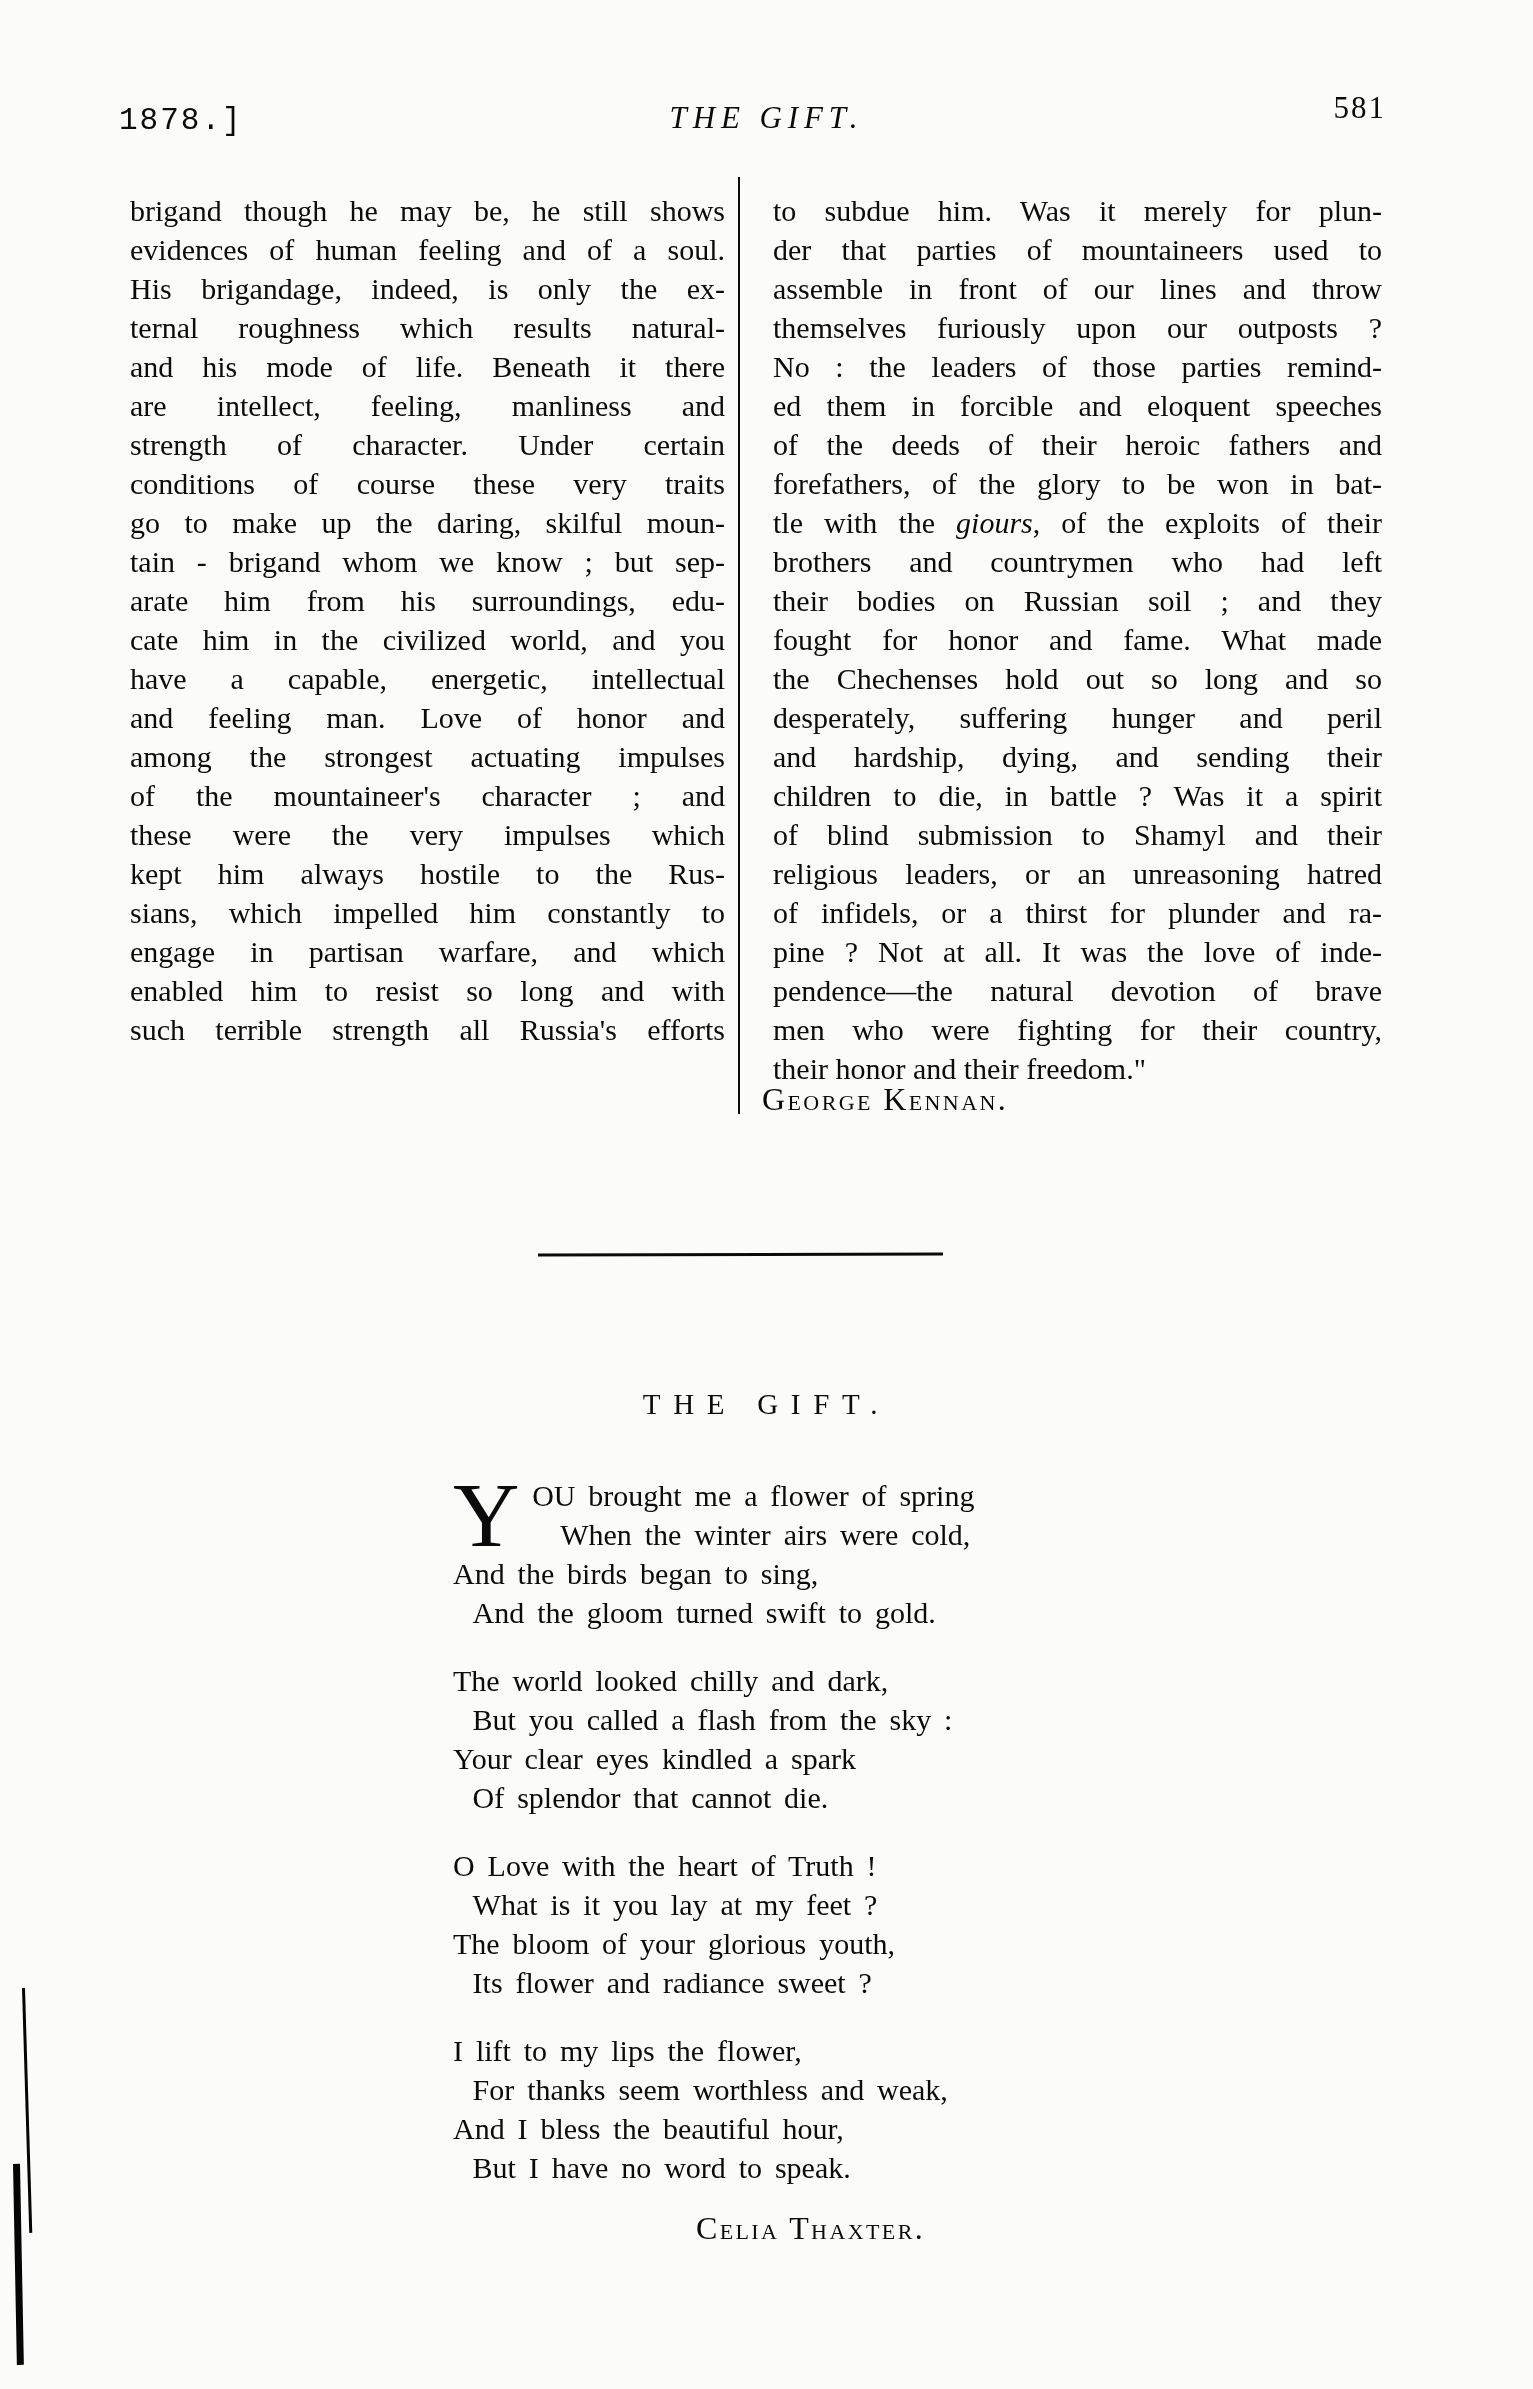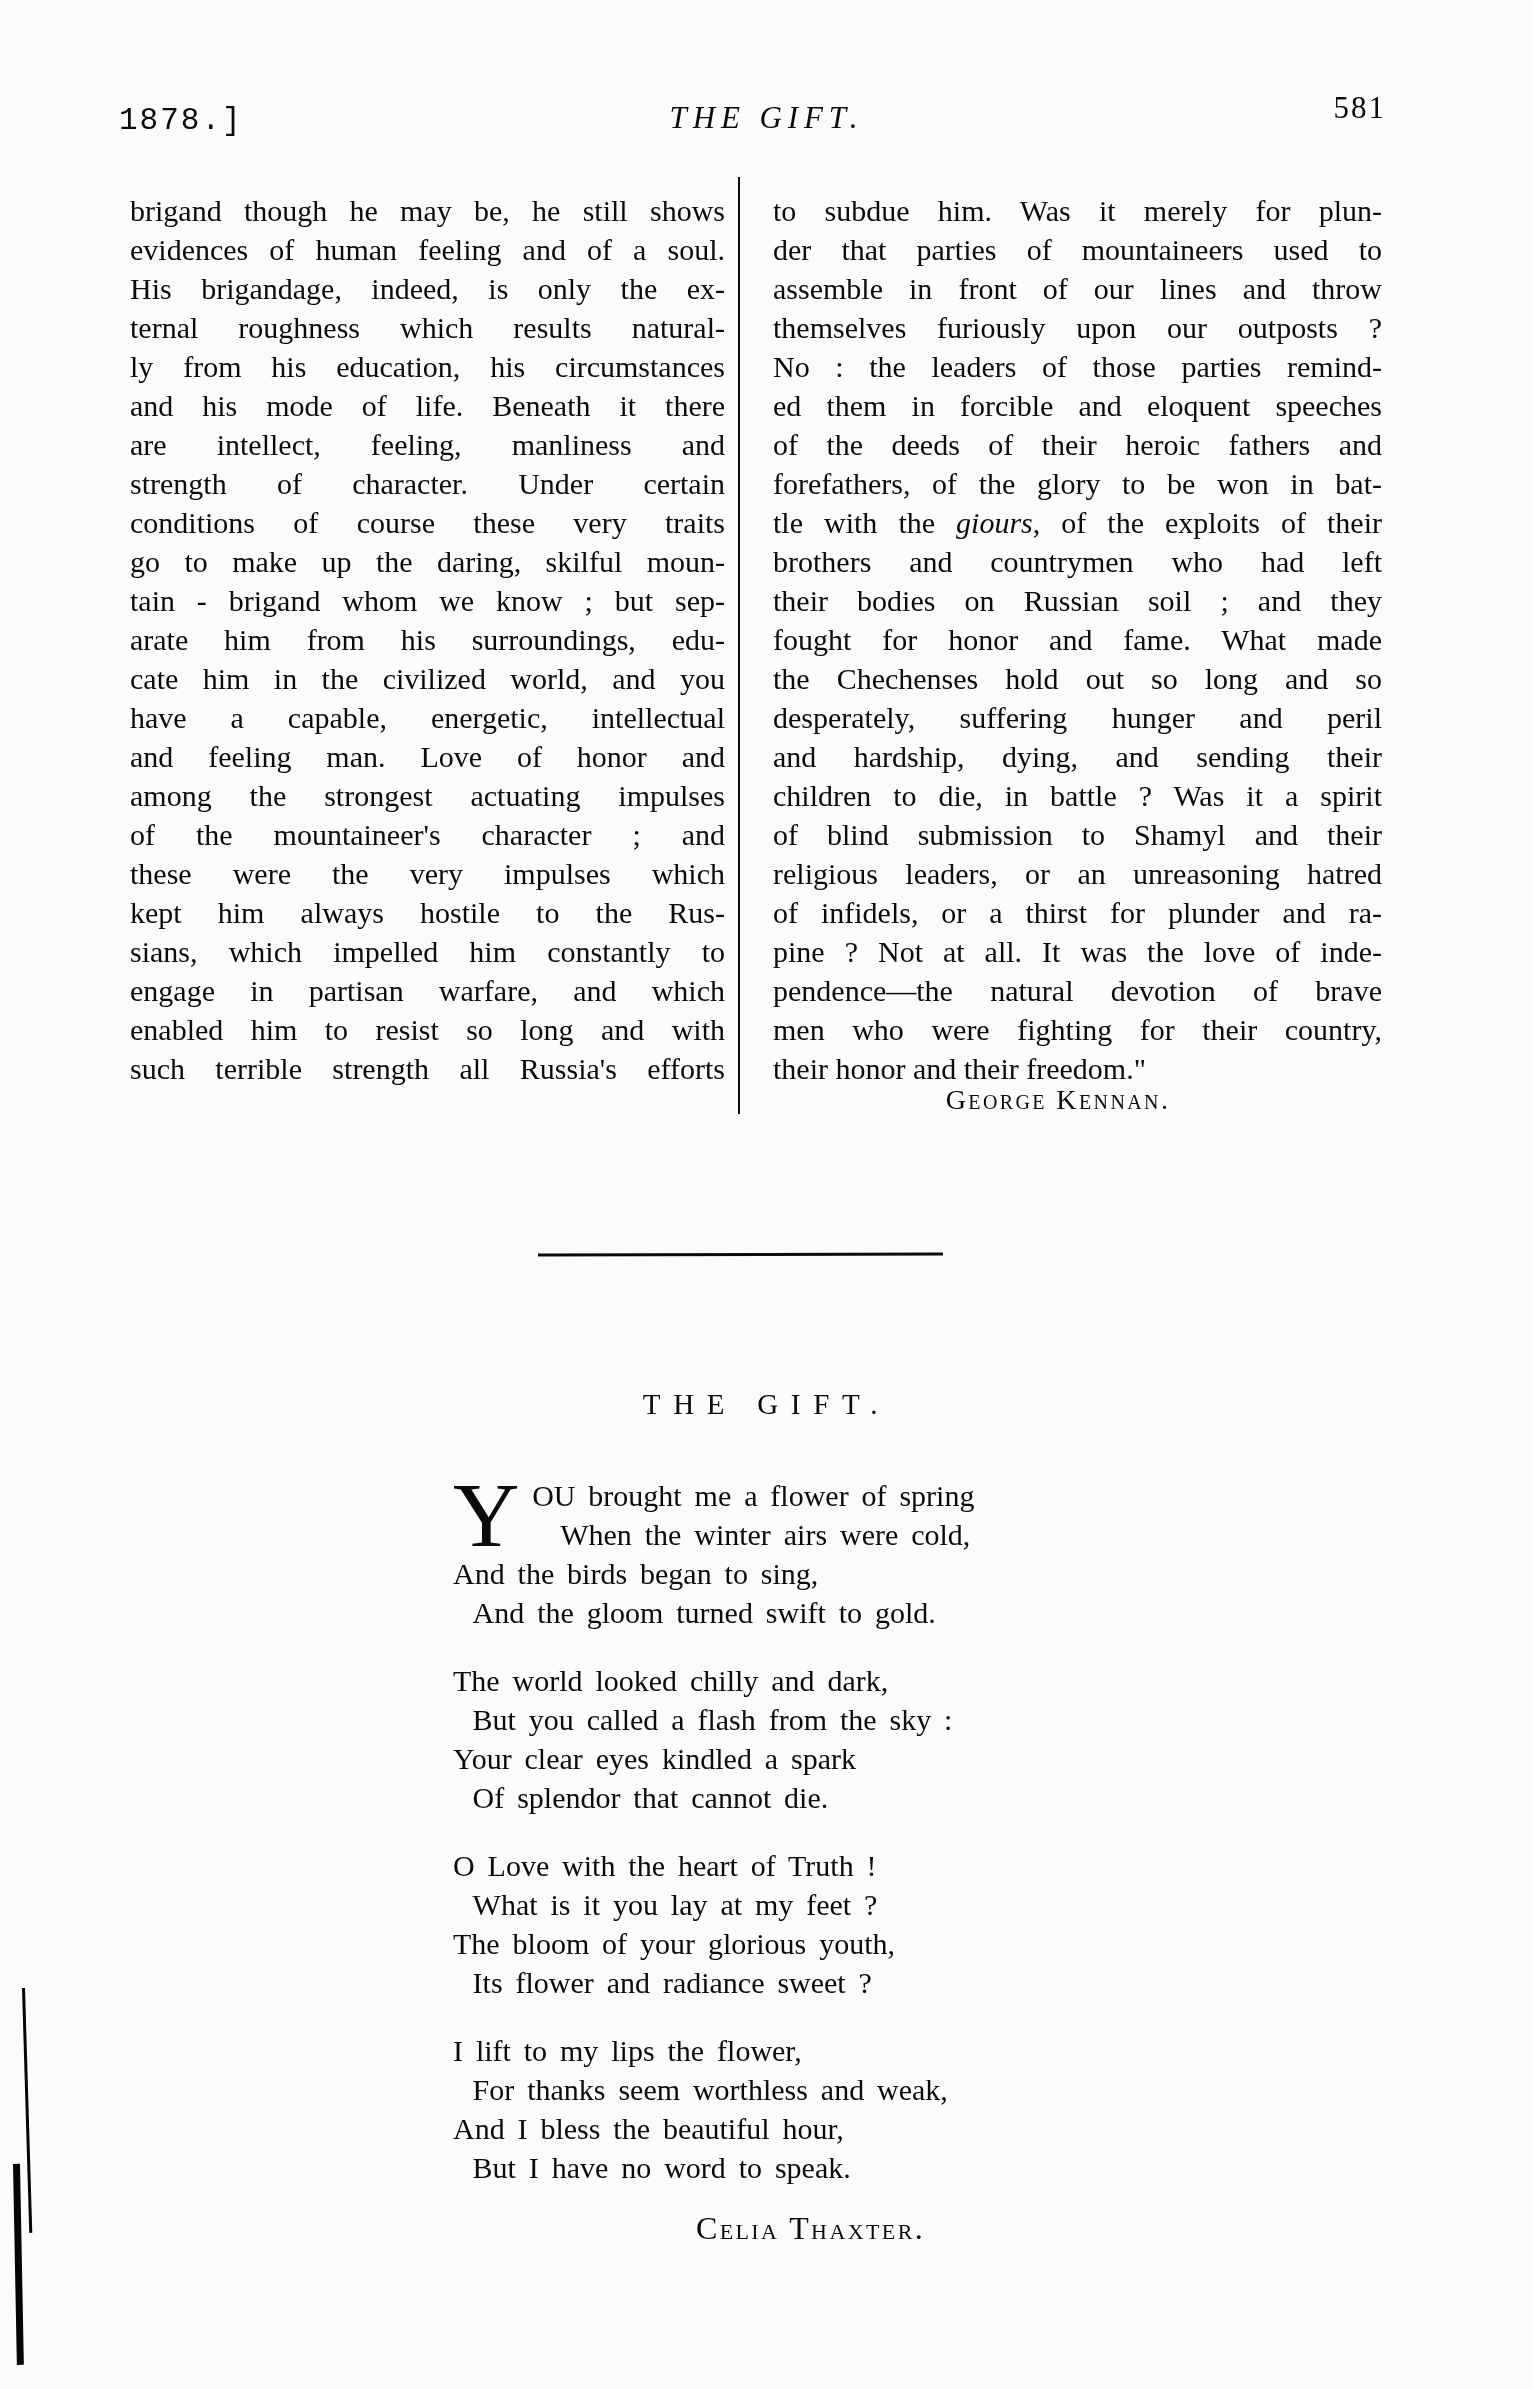--- a/index.html
+++ b/index.html
@@ -23,21 +23,21 @@
   .bline{
     font-size:30px;line-height:39px;height:39px;
     text-align:left;white-space:nowrap;margin-left:11px;
   }
   .jline{white-space:normal;text-align:justify;text-align-last:justify;text-justify:inter-word;}
   .col-rule{position:absolute;left:738px;top:177px;width:1.5px;height:937px;background:#0b0b0b;}
   .article-sig{
     position:absolute;left:762px;top:1080px;width:620px;height:39px;
     box-sizing:border-box;padding-right:28px;
     font-variant:small-caps;letter-spacing:2.4px;
-    font-size:28px;line-height:39px;text-align:center;
+    font-size:32px;line-height:39px;text-align:left;
   }
   
   .divider{position:absolute;left:538px;top:1253px;width:405px;height:2.9px;background:#0b0b0b;
            transform:rotate(-0.15deg);}
   
   .poem-title{position:absolute;left:0;right:0;top:1388px;text-align:center;
               font-size:29px;letter-spacing:12.7px;}
   .poem-body{position:absolute;left:453px;top:1476px;width:700px;}
   .stanza{margin-bottom:29px;overflow:visible;}
   .pline{font-size:30px;line-height:39px;word-spacing:0.18em;white-space:nowrap;}
@@ -67,21 +67,20 @@
   <div class="hdr-year">1878.]</div>
   <div class="hdr-title">THE GIFT.</div>
   <div class="hdr-page">581</div>
 
   <div class="col-rule"></div>
   <div class="col col-left">
       <div class="bline jline">brigand though he may be, he still shows</div>
       <div class="bline jline">evidences of human feeling and of a soul.</div>
       <div class="bline jline">His brigandage, indeed, is only the ex-</div>
       <div class="bline jline">ternal roughness which results natural-</div>
-      <div class="bline jline">ly from his education, his circumstances</div>
       <div class="bline jline">and his mode of life. Beneath it there</div>
       <div class="bline jline">are intellect, feeling, manliness and</div>
       <div class="bline jline">strength of character. Under certain</div>
       <div class="bline jline">conditions of course these very traits</div>
       <div class="bline jline">go to make up the daring, skilful moun-</div>
       <div class="bline jline">tain - brigand whom we know ; but sep-</div>
       <div class="bline jline">arate him from his surroundings, edu-</div>
       <div class="bline jline">cate him in the civilized world, and you</div>
       <div class="bline jline">have a capable, energetic, intellectual</div>
       <div class="bline jline">and feeling man. Love of honor and</div>

